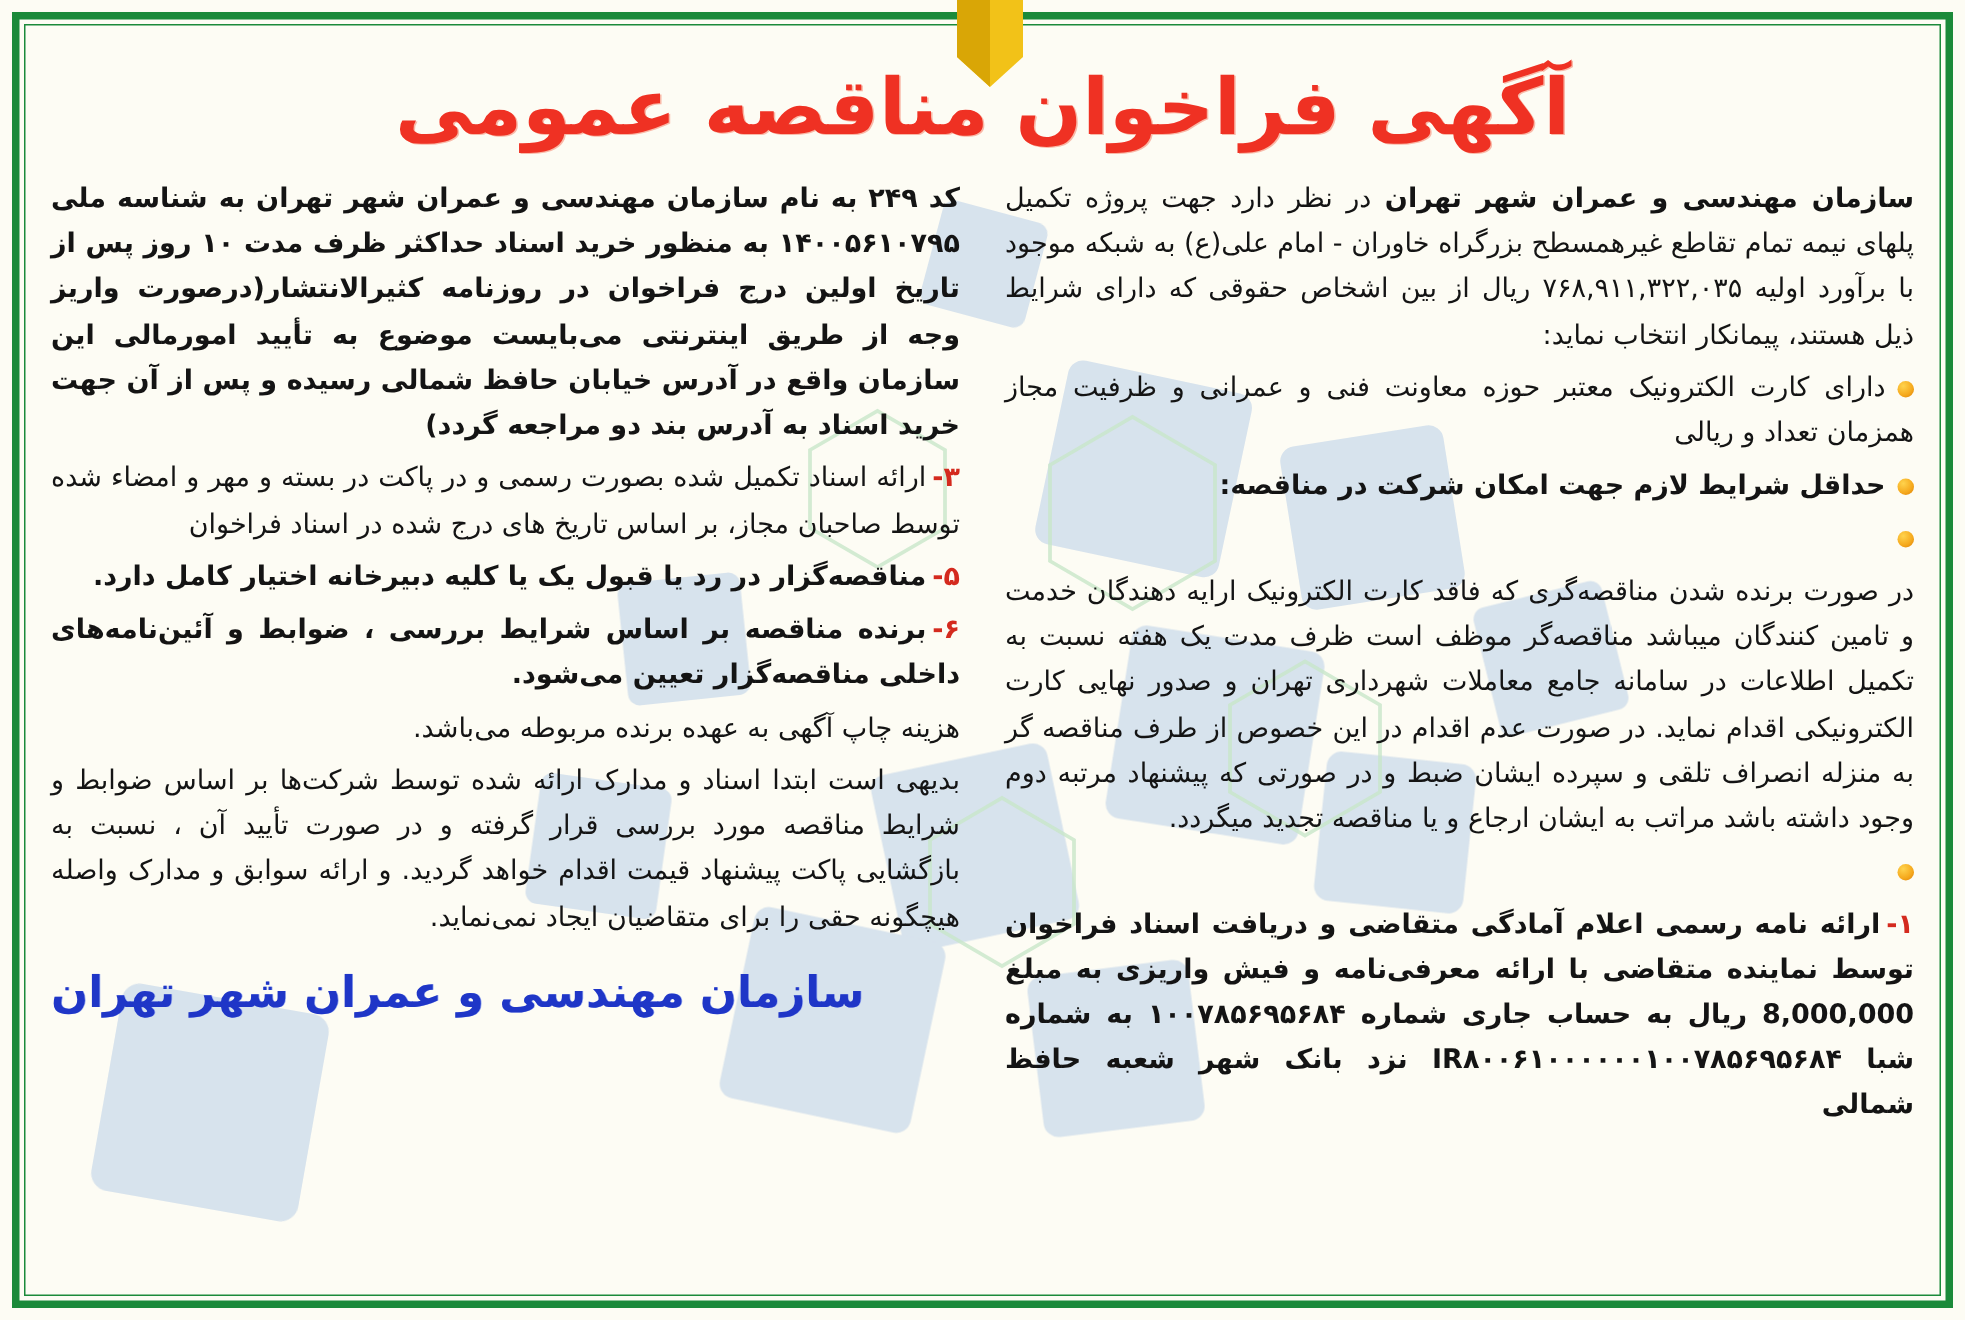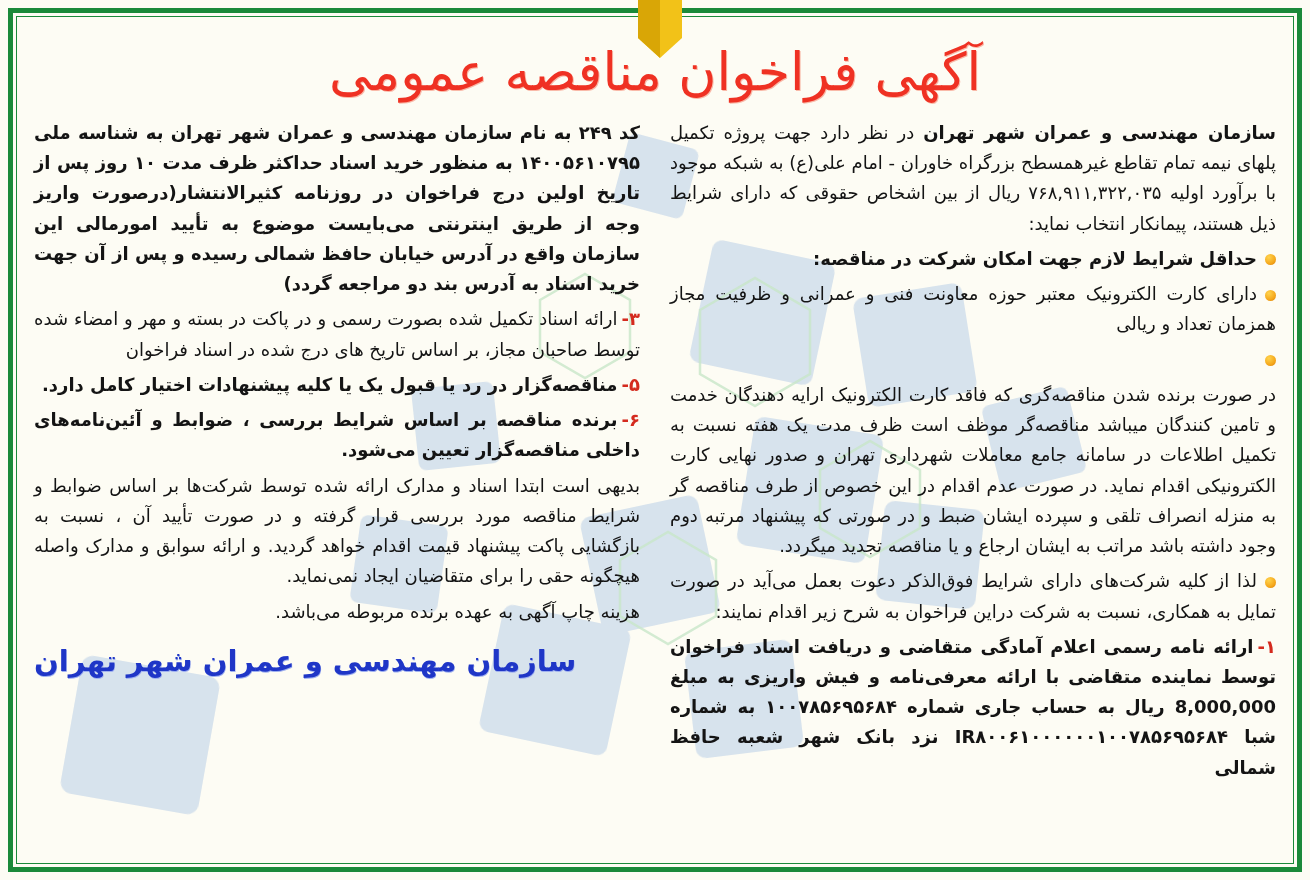--- a/index.html
+++ b/index.html
@@ -17,21 +17,21 @@
     position:absolute;inset:3px;border:1px solid #1b8a3a;pointer-events:none;
   }
   
   .ribbon{
     position:absolute;top:0;left:638px;width:44px;height:58px;z-index:4;
   }
   
   .title{
     position:absolute;top:42px;left:0;right:0;z-index:2;
     text-align:center;
-    font-size:52px;font-weight:normal;color:#ef3123;
+    font-size:52px;font-weight:bold;color:#ef3123;
     text-shadow:1px 1px 0 #f9b9a8;
     direction:rtl;
   }
   
   .watermark{
     position:absolute;inset:0;z-index:0;pointer-events:none;
   }
   
   .content{
     position:absolute;top:118px;left:34px;right:34px;bottom:20px;
@@ -93,46 +93,46 @@
 
 <div class="title">آگهی فراخوان مناقصه عمومی</div>
 
 <div class="content">
 
   <div class="col">
     <p>
       <span class="bold">سازمان مهندسی و عمران شهر تهران</span><span> در نظر دارد جهت پروژه تکمیل پلهای نیمه تمام تقاطع غیرهمسطح بزرگراه خاوران - امام علی(ع) به شبکه موجود با برآورد اولیه ۷۶۸,۹۱۱,۳۲۲,۰۳۵ ریال از بین اشخاص حقوقی که دارای شرایط ذیل هستند، پیمانکار انتخاب نماید:</span>
     </p>
     <p>
-      <span class="bullet"></span><span class="bold">حداقل شرایط لازم جهت امکان شرکت در مناقصه:</span>
+      <span class="bullet"></span><span>دارای کارت الکترونیک معتبر حوزه معاونت فنی و عمرانی و ظرفیت مجاز همزمان تعداد و ریالی</span>
     </p>
     <p>
-      <span class="bullet"></span><span>دارای کارت الکترونیک معتبر حوزه معاونت فنی و عمرانی و ظرفیت مجاز همزمان تعداد و ریالی</span>
+      <span class="bullet"></span><span class="bold">حداقل شرایط لازم جهت امکان شرکت در مناقصه:</span>
     </p>
     <p>
       <span class="bullet"></span>
     </p>
     <p>در صورت برنده شدن مناقصه‌گری که فاقد کارت الکترونیک ارایه دهندگان خدمت و تامین کنندگان میباشد مناقصه‌گر موظف است ظرف مدت یک هفته نسبت به تکمیل اطلاعات در سامانه جامع معاملات شهرداری تهران و صدور نهایی کارت الکترونیکی اقدام نماید. در صورت عدم اقدام در این خصوص از طرف مناقصه گر به منزله انصراف تلقی و سپرده ایشان ضبط و در صورتی که پیشنهاد مرتبه دوم وجود داشته باشد مراتب به ایشان ارجاع و یا مناقصه تجدید میگردد.</p>
     <p>
-      <span class="bullet"></span><span>لذا از کلیه شرکت‌های دارای شرایط فوق‌الذکر دعوت بعمل می‌آید در صورت تمایل به همکاری، نسبت به شرکت دراین فراخوان به شرح زیر اقدام نمایند:</span>
+      <span class="bullet"></span>
     </p>
     <p class="bold">
       <span class="num">۱-</span><span>ارائه نامه رسمی اعلام آمادگی متقاضی و دریافت اسناد فراخوان توسط نماینده متقاضی با ارائه معرفی‌نامه و فیش واریزی به مبلغ 8,000,000 ریال به حساب جاری شماره ۱۰۰۷۸۵۶۹۵۶۸۴ به شماره شبا IR۸۰۰۶۱۰۰۰۰۰۰۱۰۰۷۸۵۶۹۵۶۸۴ نزد بانک شهر شعبه حافظ شمالی</span>
     </p>
   </div>
 
   <div class="col">
     <p class="bold">کد ۲۴۹ به نام سازمان مهندسی و عمران شهر تهران به شناسه ملی ۱۴۰۰۵۶۱۰۷۹۵ به منظور خرید اسناد حداکثر ظرف مدت ۱۰ روز پس از تاریخ اولین درج فراخوان در روزنامه کثیرالانتشار(درصورت واریز وجه از طریق اینترنتی می‌بایست موضوع به تأیید امورمالی این سازمان واقع در آدرس خیابان حافظ شمالی رسیده و پس از آن جهت خرید اسناد به آدرس بند دو مراجعه گردد)</p>
     <p>
       <span class="num">۳-</span><span>ارائه اسناد تکمیل شده بصورت رسمی و در پاکت در بسته و مهر و امضاء شده توسط صاحبان مجاز، بر اساس تاریخ های درج شده در اسناد فراخوان</span>
     </p>
     <p class="bold">
-      <span class="num">۵-</span><span>مناقصه‌گزار در رد یا قبول یک یا کلیه پیشنهادات اختیار کامل دارد.</span>
+      <span class="num">۵-</span><span>مناقصه‌گزار در رد یا قبول یک یا کلیه دبیرخانه اختیار کامل دارد.</span>
     </p>
     <p class="bold">
       <span class="num">۶-</span><span>برنده مناقصه بر اساس شرایط بررسی ، ضوابط و آئین‌نامه‌های داخلی مناقصه‌گزار تعیین می‌شود.</span>
     </p>
+    <p>هزینه چاپ آگهی به عهده برنده مربوطه می‌باشد.</p>
     <p>بدیهی است ابتدا اسناد و مدارک ارائه شده توسط شرکت‌ها بر اساس ضوابط و شرایط مناقصه مورد بررسی قرار گرفته و در صورت تأیید آن ، نسبت به بازگشایی پاکت پیشنهاد قیمت اقدام خواهد گردید. و ارائه سوابق و مدارک واصله هیچگونه حقی را برای متقاضیان ایجاد نمی‌نماید.</p>
-    <p>هزینه چاپ آگهی به عهده برنده مربوطه می‌باشد.</p>
     <div class="signature">سازمان مهندسی و عمران شهر تهران</div>
   </div>
 
 </div>
 
 </body></html>

